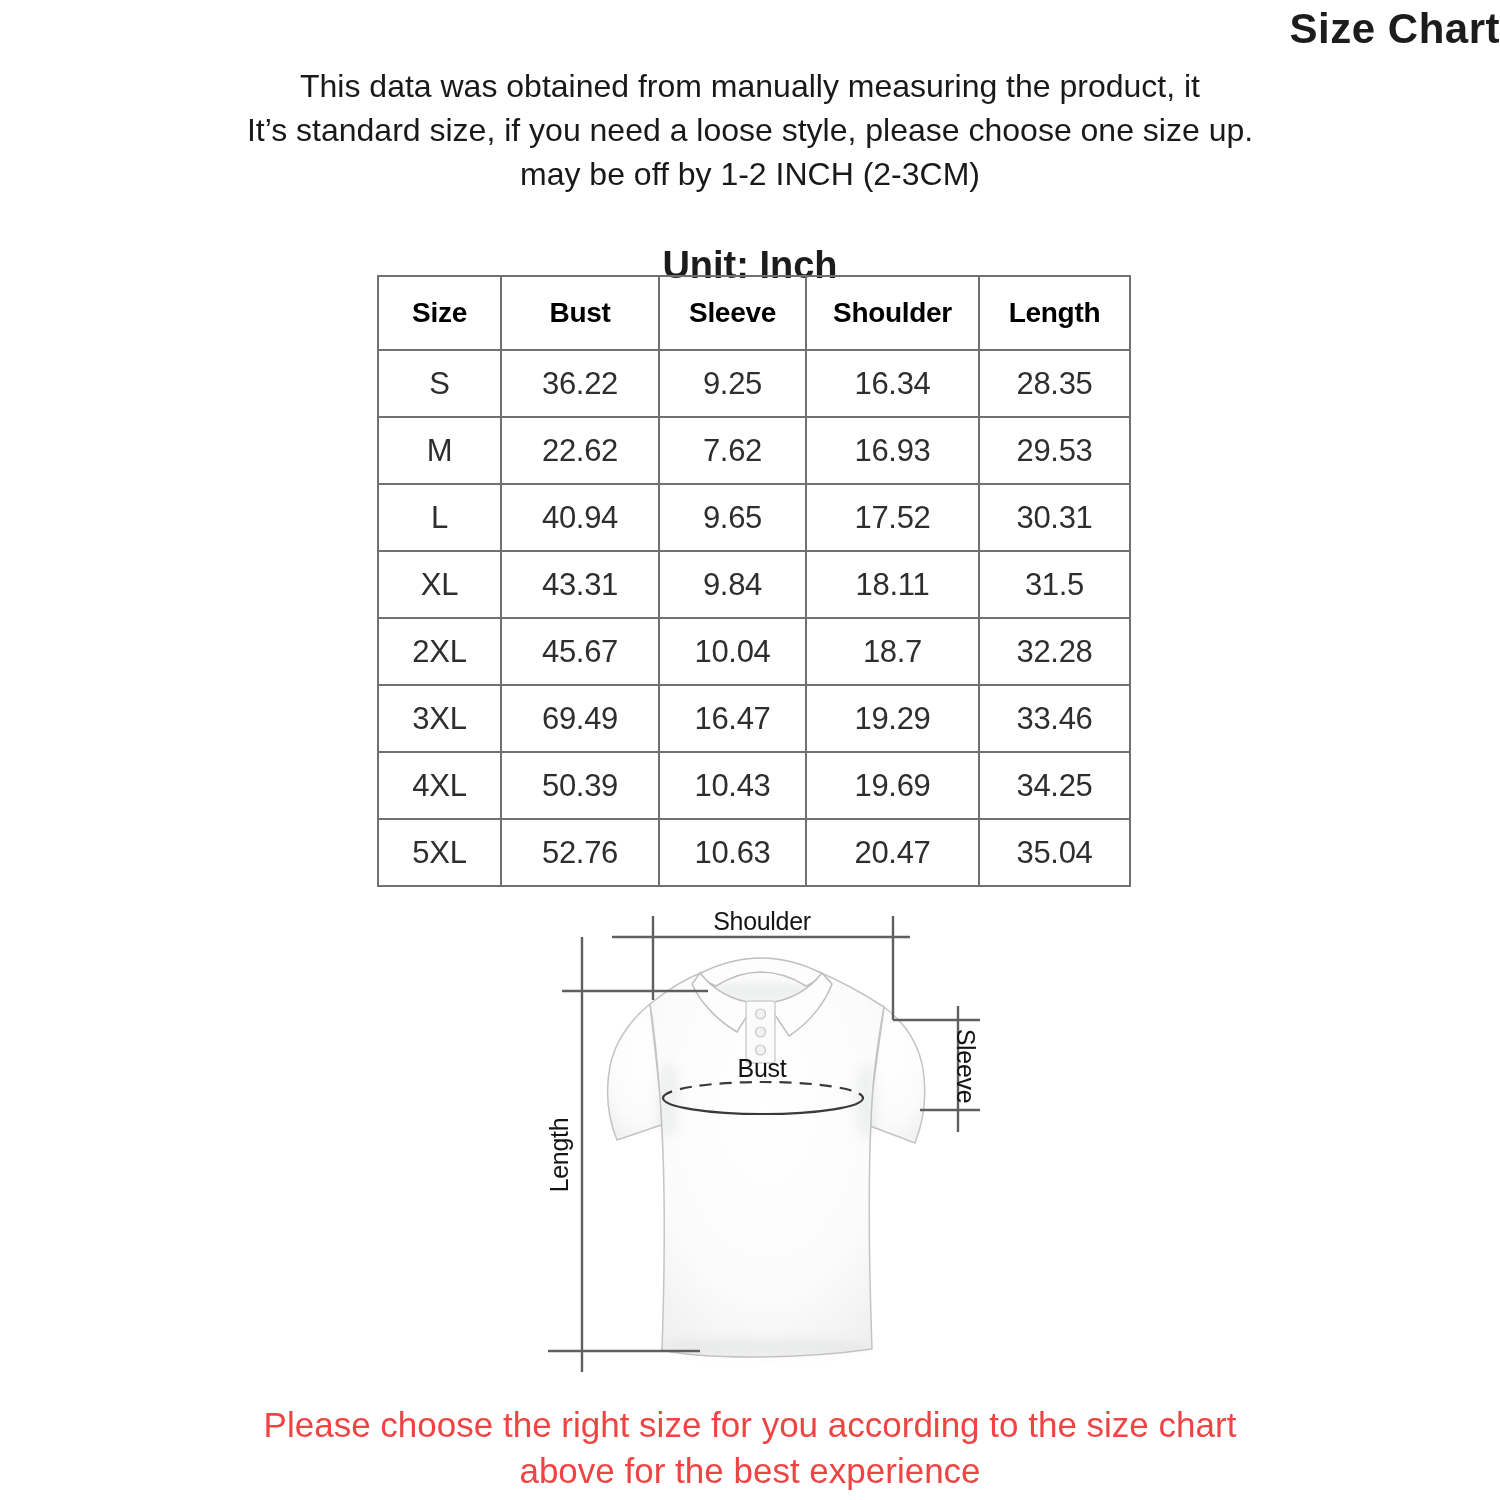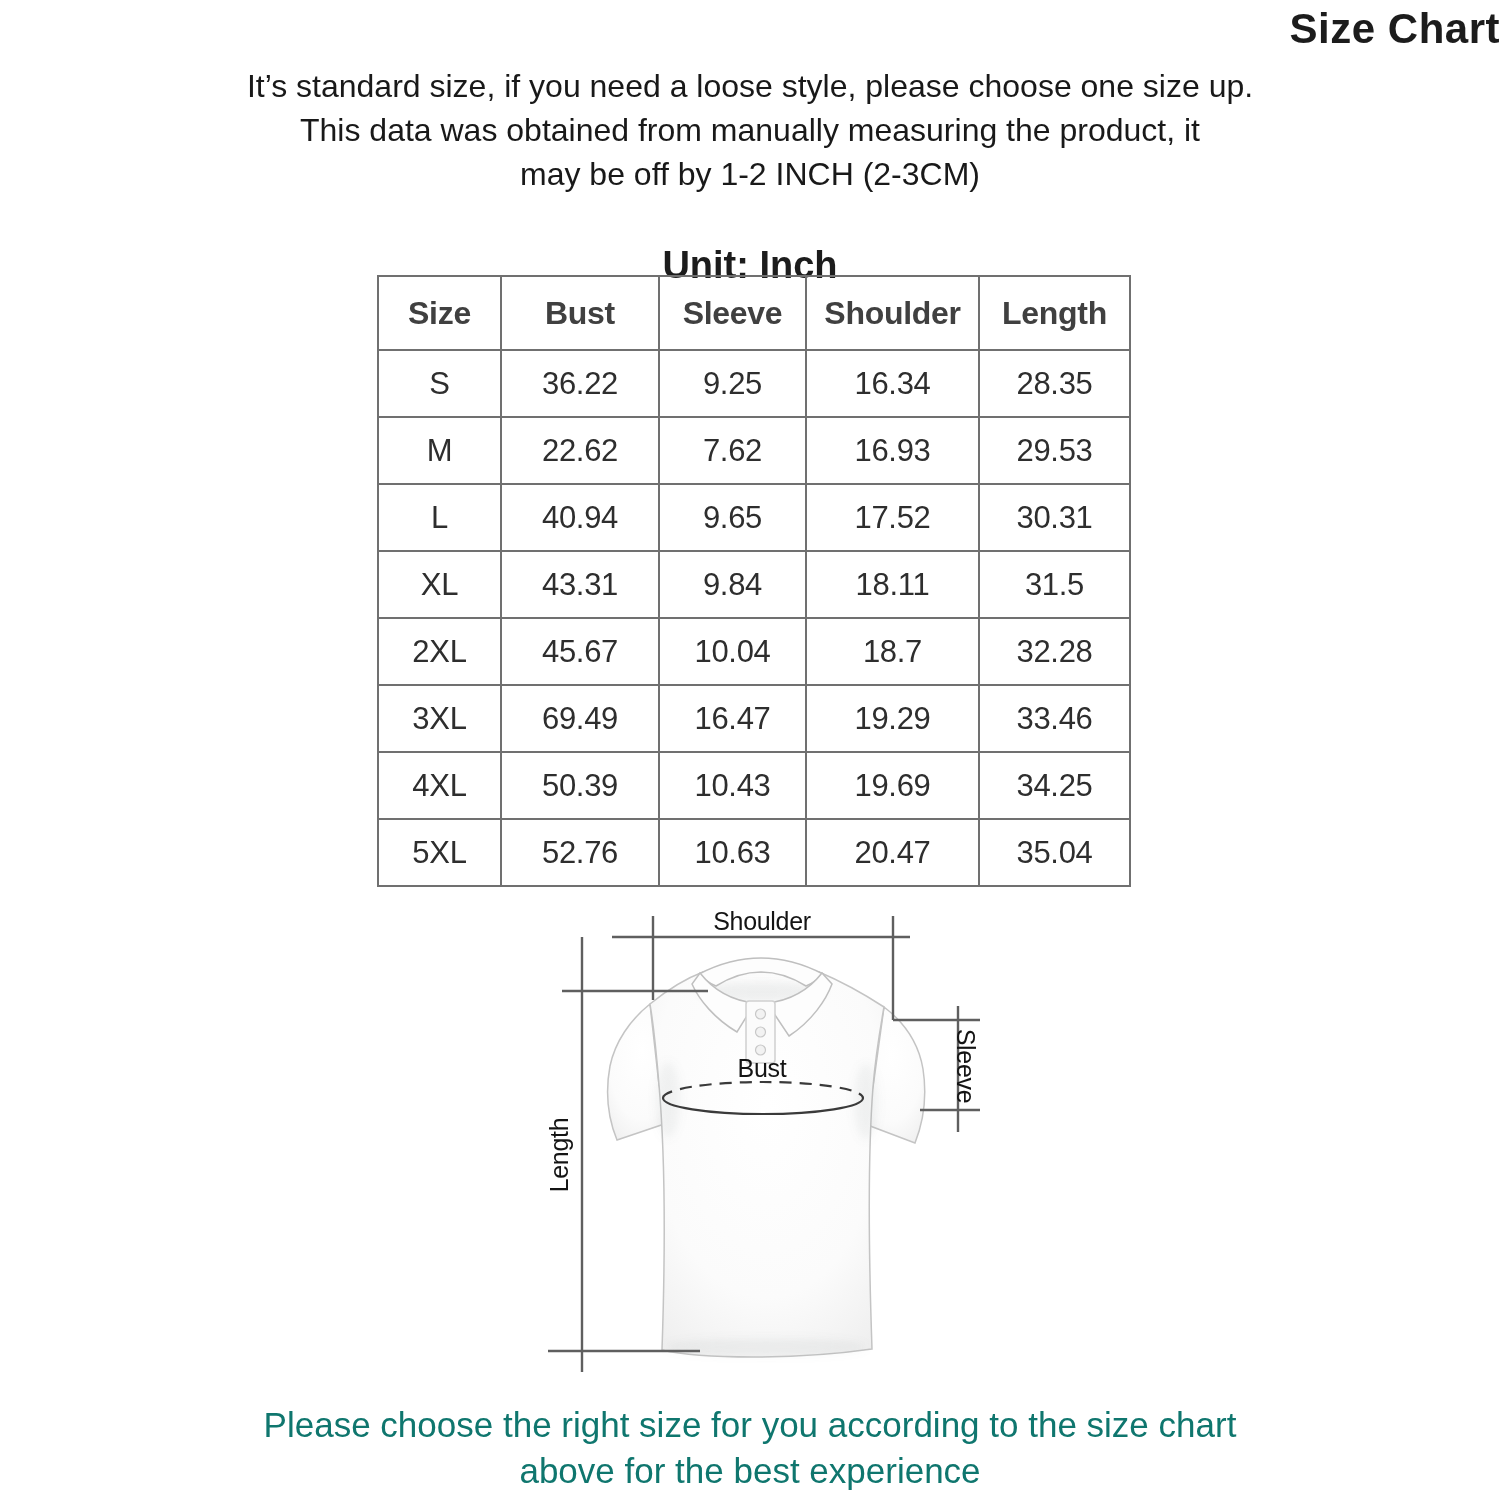--- a/index.html
+++ b/index.html
@@ -20,42 +20,42 @@
     font-size:38px;font-weight:700;line-height:46px;margin-top:32px;
   }
   table.size-table{
     position:absolute;top:275px;left:377px;width:752px;
     border-collapse:collapse;table-layout:fixed;
   }
   .size-table th,.size-table td{
     border:2px solid #707070;text-align:center;vertical-align:middle;
     letter-spacing:-0.3px;padding:0;
   }
-  .size-table th{height:72px;font-size:32px;font-weight:700;color:#404040;}
+  .size-table th{height:72px;font-size:28px;font-weight:700;color:#000000;}
   .size-table td{height:65px;font-size:31px;font-weight:400;color:#2e2e2e;}
   .diagram{position:absolute;left:540px;top:895px;width:470px;height:490px;}
   .diagram text{
     font-family:"Liberation Sans",sans-serif;font-size:25px;fill:#141414;
     letter-spacing:-0.3px;
   }
   .footer{
     position:absolute;top:1402px;left:0;width:100%;text-align:center;
-    font-size:35px;line-height:46px;font-weight:400;color:#0f766e;
+    font-size:35px;line-height:46px;font-weight:400;color:#ef4444;
   }
 </style>
 </head>
 <body>
 
 <div class="canvas">
 
   <div class="page-title">Size Chart</div>
 
   <div class="intro">
+    <div>This data was obtained from manually measuring the product, it</div>
     <div>It’s standard size, if you need a loose style, please choose one size up.</div>
-    <div>This data was obtained from manually measuring the product, it</div>
     <div>may be off by 1-2 INCH (2-3CM)</div>
   </div>
 
   <div class="unit-heading">Unit: Inch</div>
 
   <table class="size-table">
     <colgroup>
       <col style="width:123px">
         <col style="width:158px">
         <col style="width:147px">

